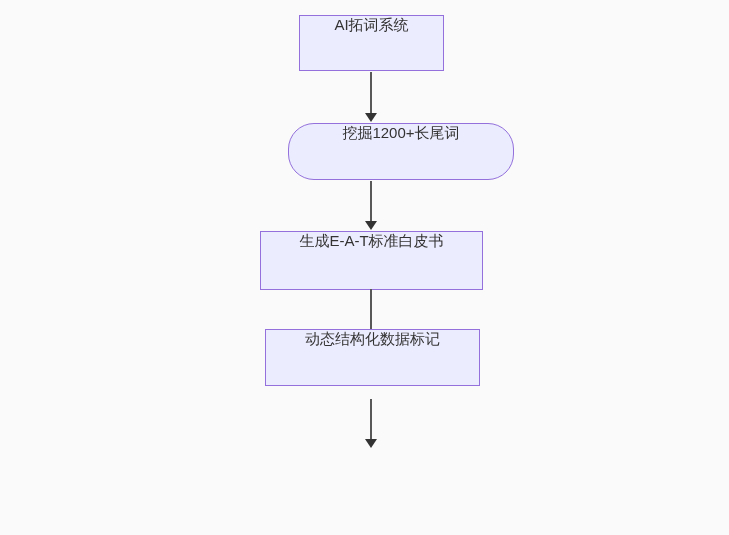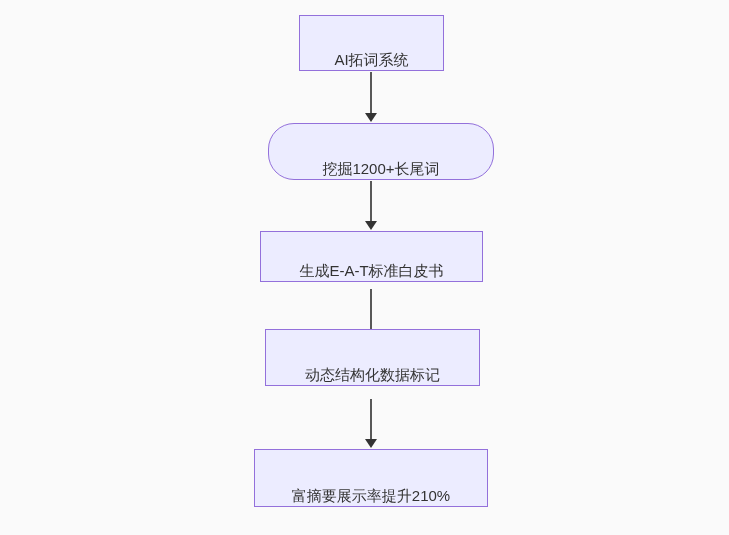--- a/index.html
+++ b/index.html
@@ -16,28 +16,28 @@
     overflow: hidden;
   }
   .node {
     position: absolute;
     box-sizing: border-box;
     background: #ECECFF;
     border: 1.5px solid #9370DB;
     color: #333333;
     font-size: 15px;
     display: flex;
-    align-items: flex-end;
+    align-items: flex-start;
     justify-content: center;
     text-align: center;
     white-space: nowrap;
   }
   .node-1 { left: 299px; top: 15px;  width: 145px; height: 56px; }
-  .node-2 { left: 268px; top: 123px; width: 226px; height: 57px; border-radius: 26px; }
-  .node-3 { left: 260px; top: 231px; width: 223px; height: 51px; }
+  .node-2 { left: 288px; top: 123px; width: 226px; height: 57px; border-radius: 26px; }
+  .node-3 { left: 260px; top: 231px; width: 223px; height: 59px; }
   .node-4 { left: 265px; top: 329px; width: 215px; height: 57px; }
   .node-5 { left: 254px; top: 449px; width: 234px; height: 58px; }
 
   .edge-line {
     position: absolute;
     left: 370px;
     width: 2px;
     background: #585858;
   }
   .edge-line-1 { top: 72px;  height: 41px; }
@@ -85,17 +85,14 @@
   <span class="edge-line edge-line-3"></span>
   <span class="edge-head edge-head-3"></span>
 
   <div class="node node-4">
     <span>动态结构化数据标记</span>
   </div>
 
   <span class="edge-line edge-line-4"></span>
   <span class="edge-head edge-head-4"></span>
 
-  <div class="node node-5">
-    <span>富摘要展示率提升210%</span>
-  </div>
 
 </div>
 
 </body></html>

